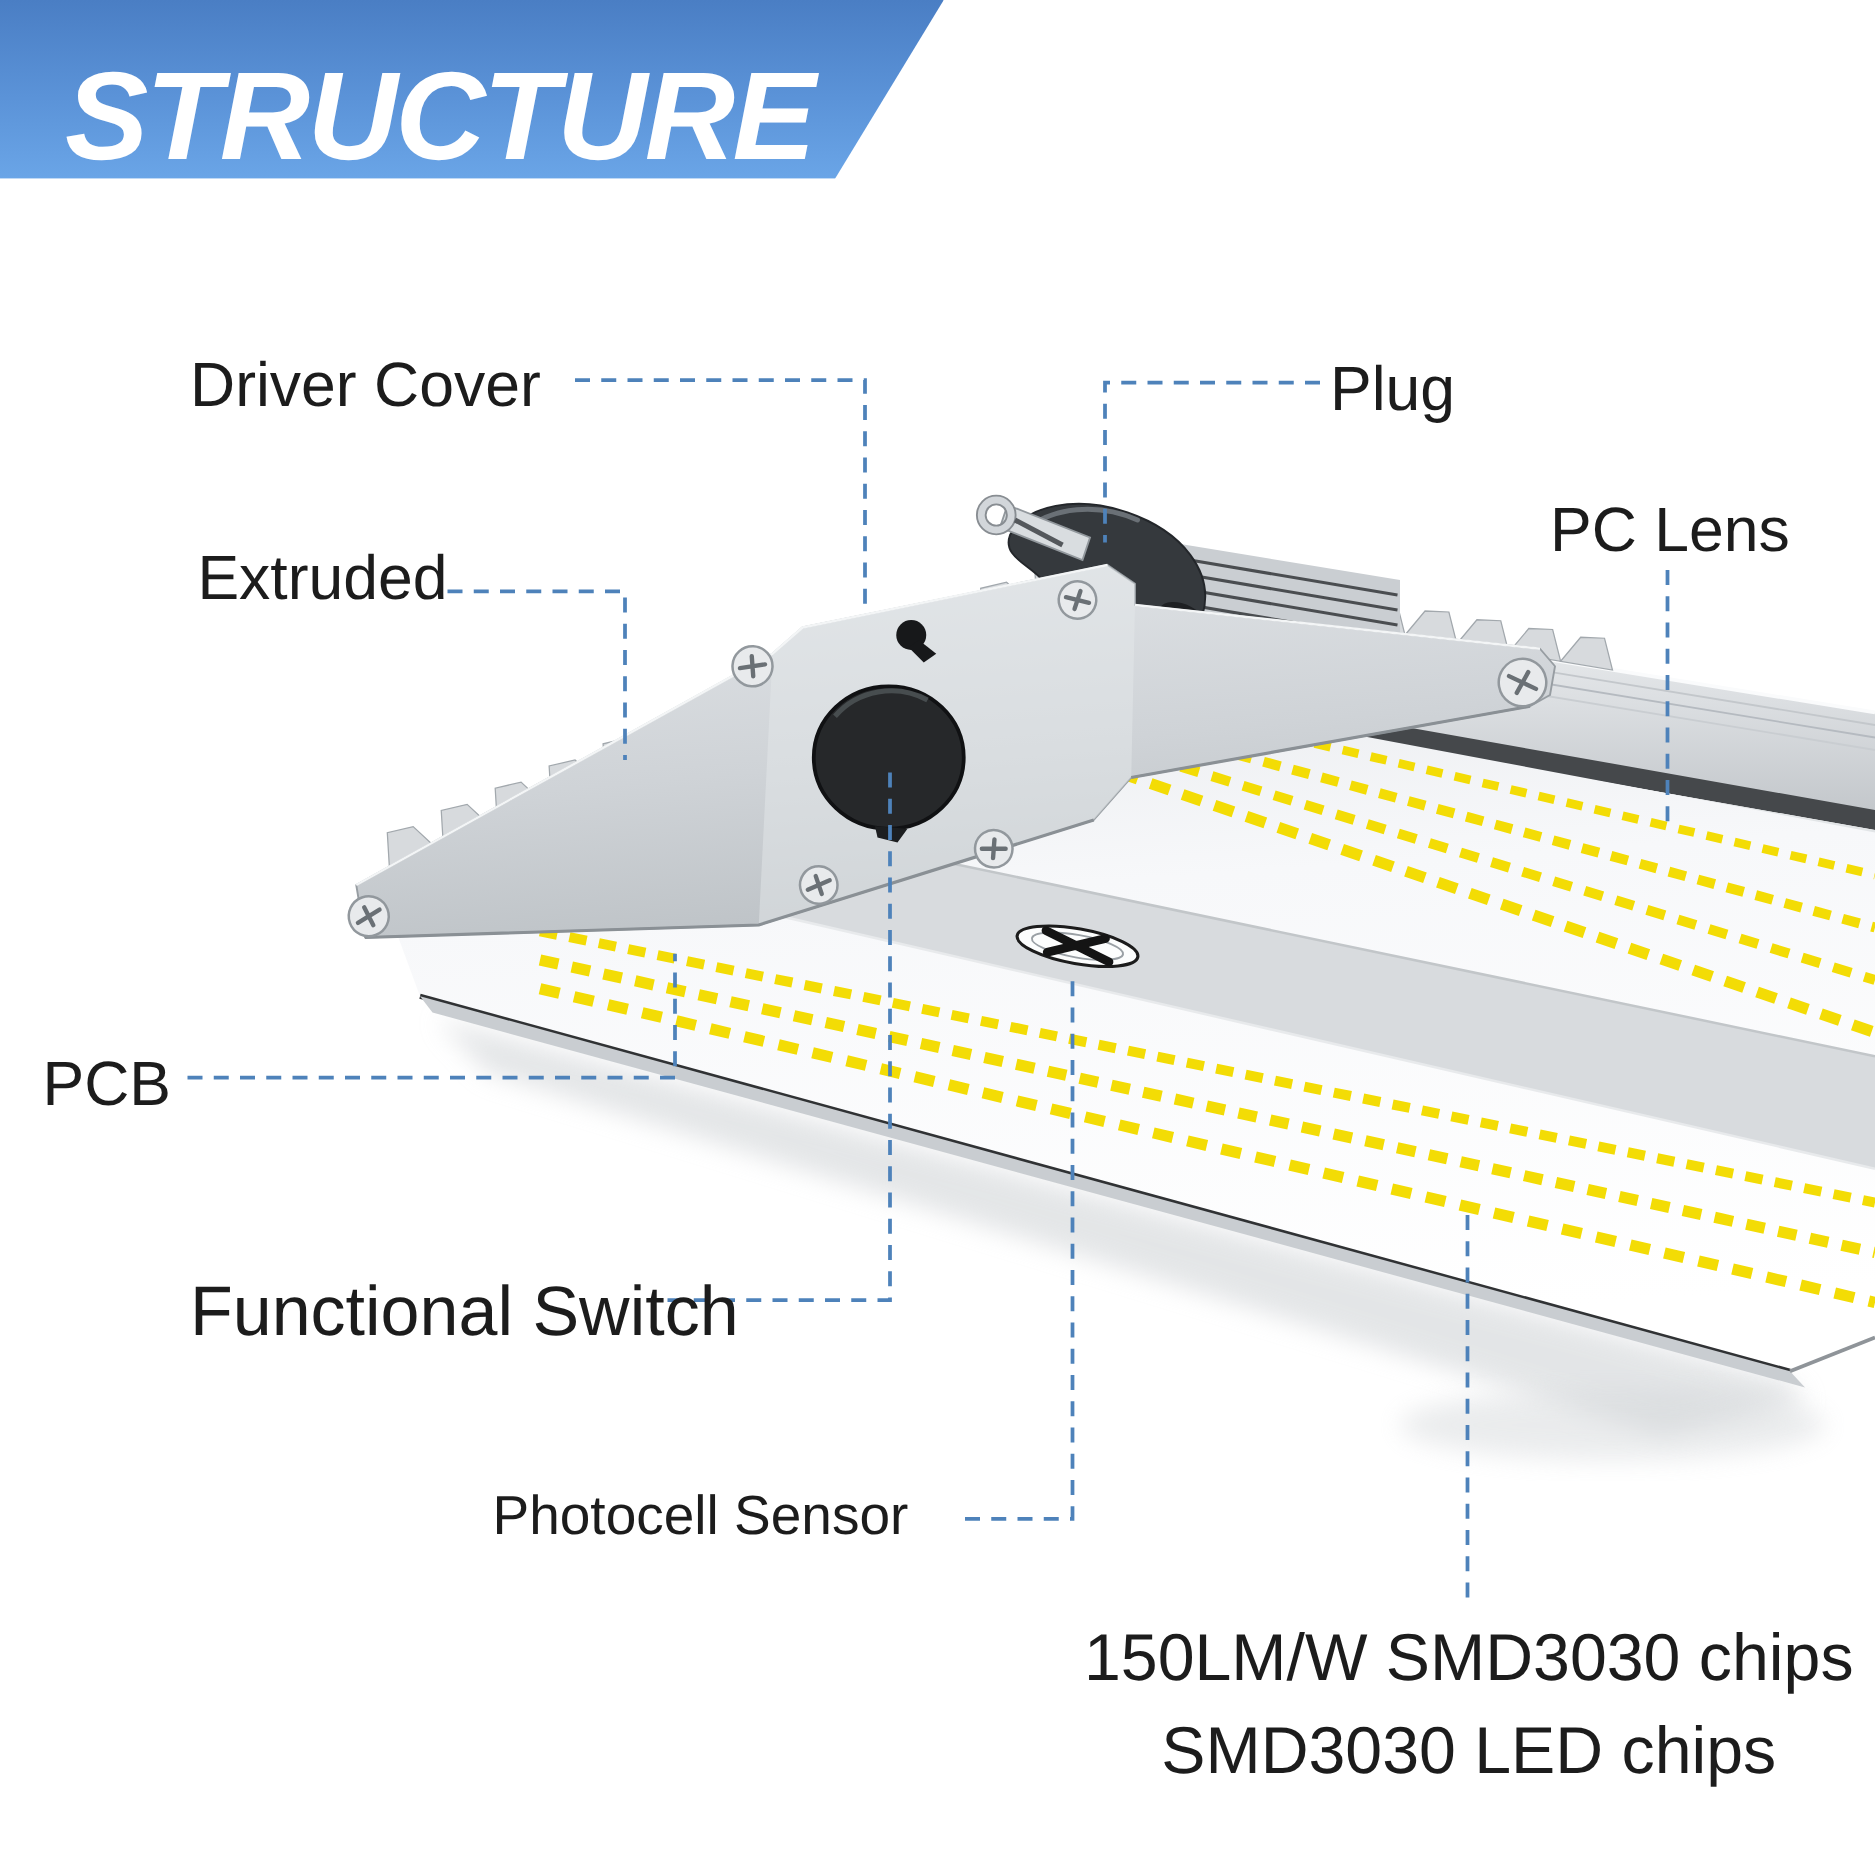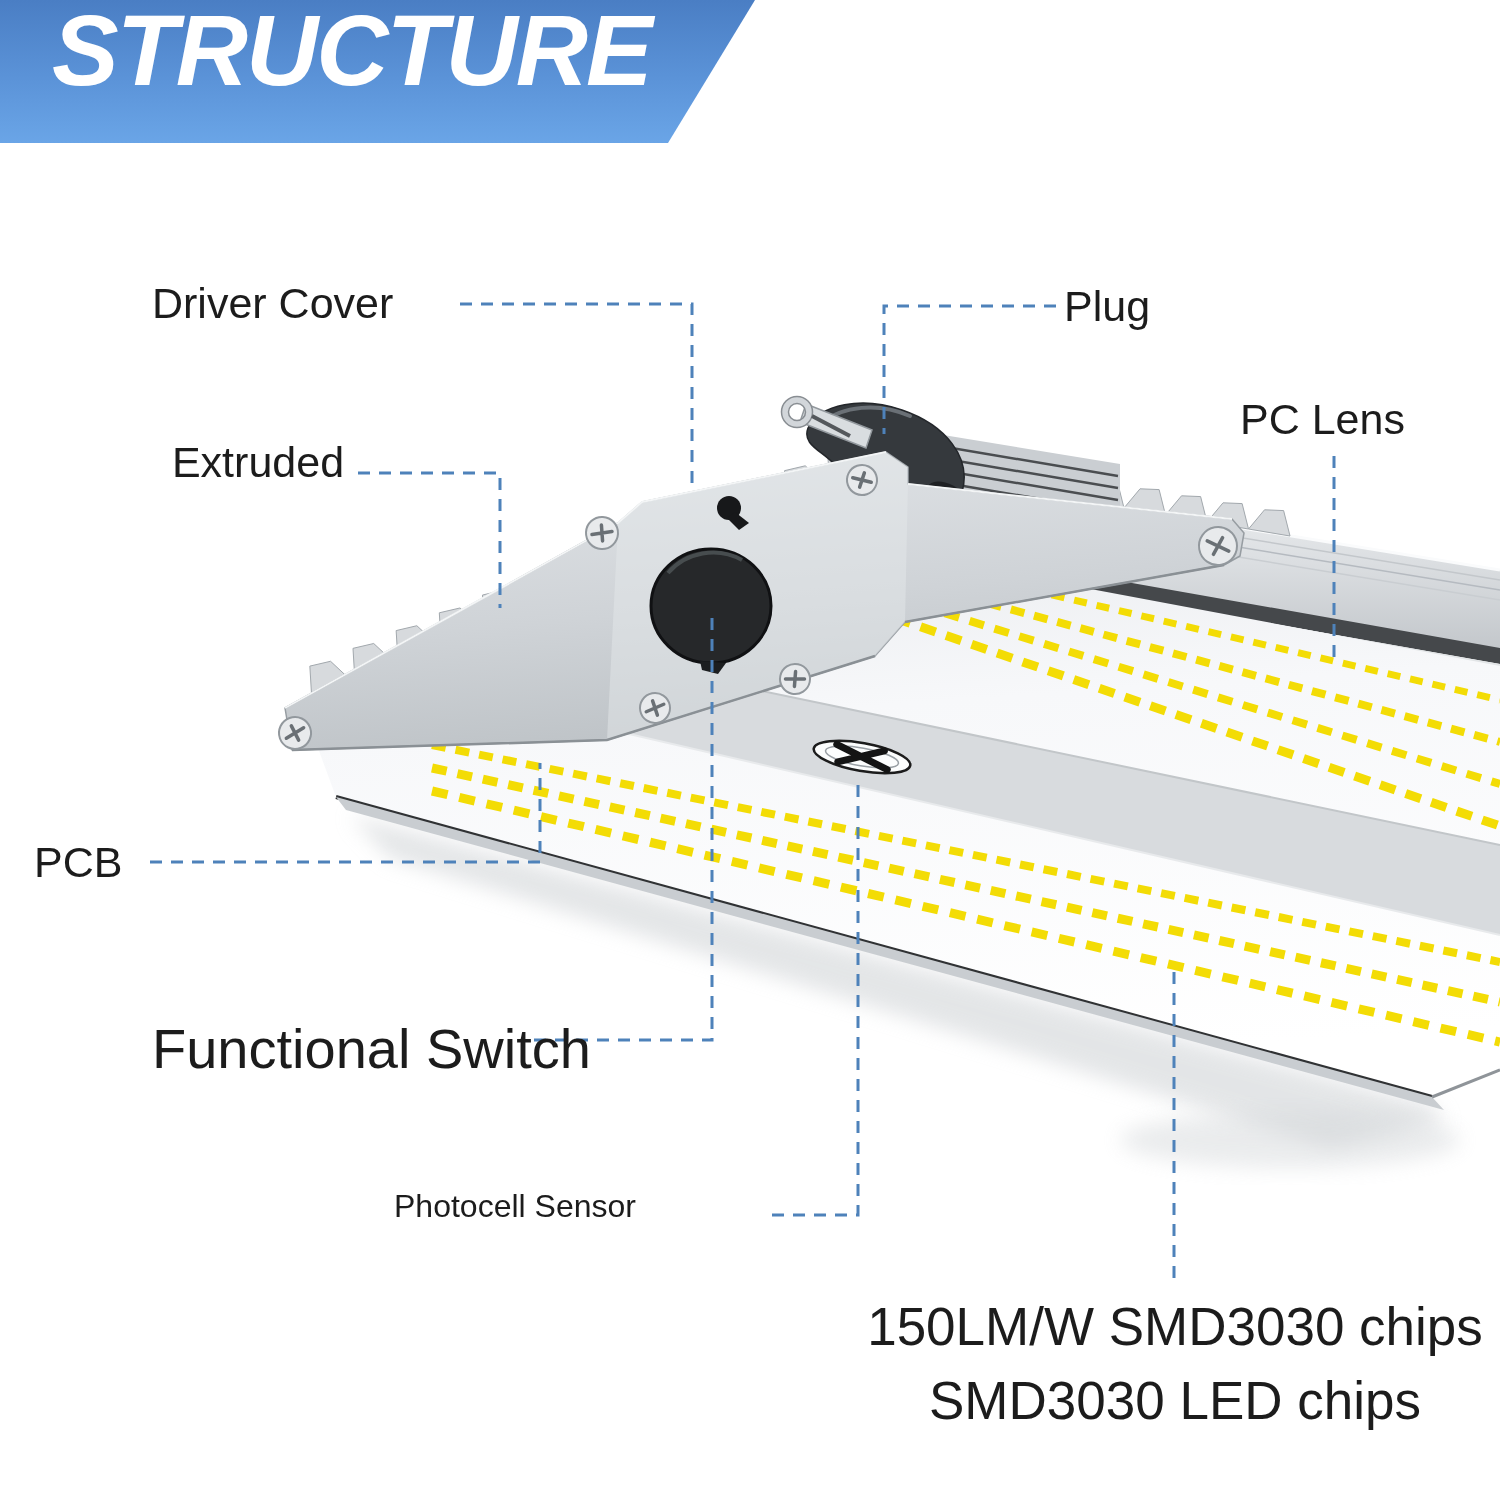--- a/index.html
+++ b/index.html
@@ -2,24 +2,24 @@
 <html style="--banner-top: #4a7ec4; --banner-bottom: #6aa5e7; --leader: #4e82ba; --led: #f3dc05;"><head>
 <meta charset="utf-8">
 <style>
   html,body{margin:0;padding:0;background:#ffffff;}
   #canvas{position:relative;width:1500px;height:1500px;background:#fff;overflow:hidden;
           font-family:"Liberation Sans", sans-serif;}
   #fixture-svg{position:absolute;left:0;top:0;}
   .banner{position:absolute;left:0;top:0;width:790px;height:143px;
           background:linear-gradient(180deg,var(--banner-top,#4a7ec4) 0%,#5b93d8 55%,var(--banner-bottom,#6aa5e7) 100%);
           clip-path:polygon(0 0,755px 0,668px 100%,0 100%);
-          display:flex;align-items:flex-start;}
+          display:flex;align-items:flex-end;}
   .banner-title{color:#fff;font-size:100px;font-weight:bold;font-style:italic;
                 letter-spacing:-2px;padding-left:52px;line-height:1;}
-  .lbl{position:absolute;color:#1c1c1c;font-size:43px;white-space:nowrap;}
+  .lbl{position:absolute;color:#1c1c1c;font-size:50px;white-space:nowrap;}
   .lbl-center{text-align:center;white-space:normal;}
   .leader{stroke:var(--leader,#4e82ba);stroke-width:3;fill:none;stroke-dasharray:12 9;}
   .led{stroke:var(--led,#f3dc05);fill:none;}
 </style>
 </head>
 <body>
 
 <div id="canvas">
 
   <svg id="fixture-svg" width="1500" height="1500" viewBox="0 0 1500 1500">
@@ -198,19 +198,19 @@
   </div>
 
   <div class="lbl" style="left:152px;top:279px">Driver Cover</div>
   <div class="lbl" style="left:1064px;top:282px">Plug</div>
   <div class="lbl" style="left:1240px;top:395px">PC Lens</div>
   <div class="lbl lbl-center" style="left:26px;top:429px;width:464px;line-height:66px">
     <span>Extruded</span><br>
   </div>
   <div class="lbl" style="left:34px;top:838px">PCB</div>
   <div class="lbl" style="left:152px;top:1016px;font-size:56px">Functional Switch</div>
-  <div class="lbl" style="left:394px;top:1188px;font-size:32px">Photocell Sensor</div>
+  <div class="lbl" style="left:394px;top:1188px;font-size:44px">Photocell Sensor</div>
   <div class="lbl lbl-center" style="left:850px;top:1290px;width:650px;font-size:53px;line-height:74px">
     <span>150LM/W SMD3030 chips</span><br>
     <span>SMD3030 LED chips</span>
   </div>
 
 </div>
 
 </body></html>

